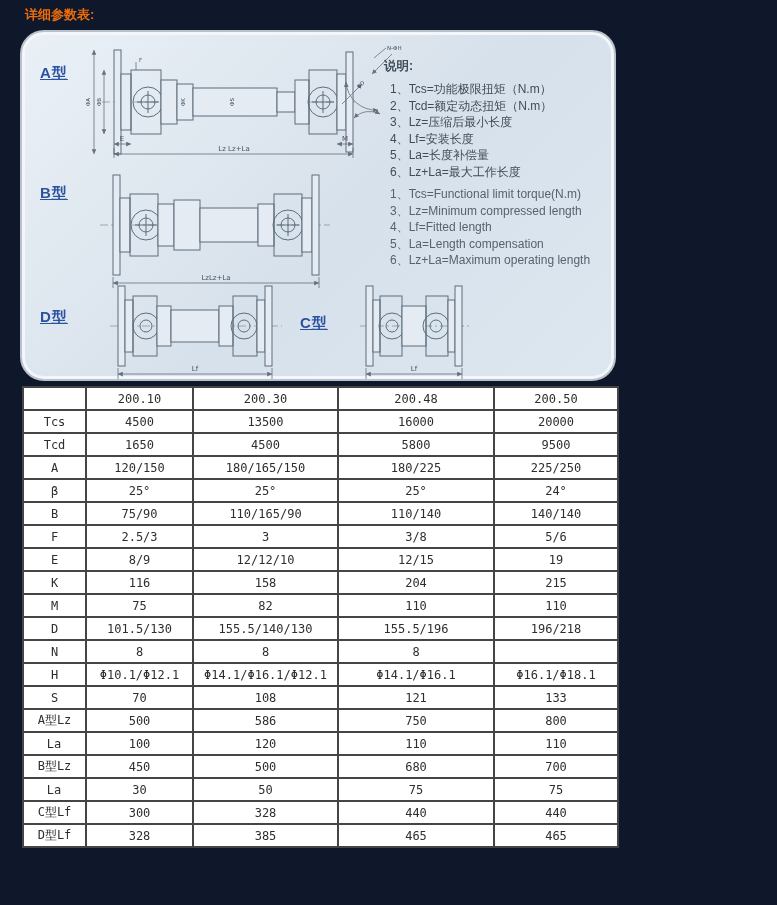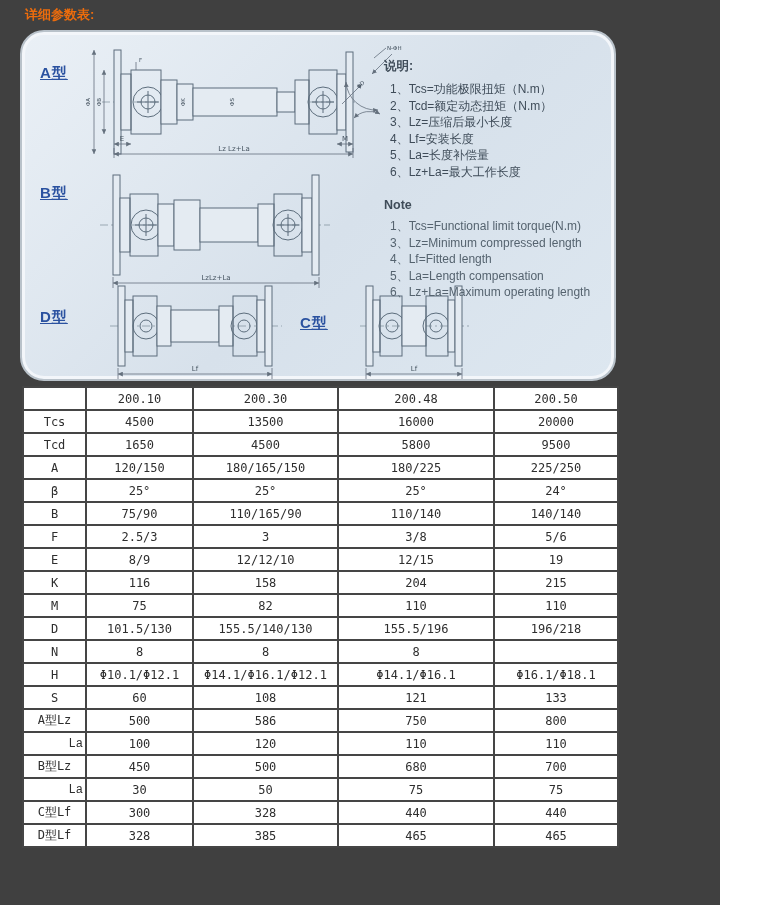--- a/index.html
+++ b/index.html
@@ -1,16 +1,16 @@
 <!DOCTYPE html>
 <html><head>
 <meta charset="utf-8">
 <style>
   html,body{margin:0;padding:0;background:#ffffff;}
-  .page{position:relative;width:720px;height:905px;background:#404040;overflow:hidden;
+  .page{position:relative;width:777px;height:905px;background:#0f172a;overflow:hidden;
         font-family:"Liberation Sans","DejaVu Sans",sans-serif;}
   .page-title{position:absolute;left:25px;top:6px;font-size:13px;font-weight:bold;color:#ed6c0c;}
   
   .panel{position:absolute;left:20px;top:30px;width:592px;height:347px;
          border:2px solid #b9c2ca;border-radius:24px;
          background:linear-gradient(135deg,#eaf0f6 0%,#d7e1eb 55%,#dde7f0 100%);
          box-shadow:inset 0 0 0 3px #f3f6fa;}
   .panel svg{position:absolute;left:0;top:0;}
   .type-label{position:absolute;font-size:15px;font-weight:bold;color:#2b52a0;
               text-decoration:underline;letter-spacing:1px;}
@@ -25,21 +25,21 @@
   .o{fill:none;stroke:#5c6d7c;stroke-width:1;}
   .cl{stroke:#7c8c9a;stroke-width:0.7;stroke-dasharray:8 3 2 3;fill:none;}
   .dim{stroke:#64707d;stroke-width:0.8;fill:none;}
   .dimt{font-family:"DejaVu Sans",sans-serif;font-size:7px;fill:#44525f;}
   .dimt.small{font-size:5.5px;}
   
   table.spec{position:absolute;left:22px;top:386px;border-collapse:collapse;table-layout:fixed;
              font-family:"DejaVu Sans Mono","Liberation Mono",monospace;font-size:12px;color:#2e2e2e;}
   table.spec th,table.spec td{border:2px solid #454545;height:21px;padding:0 2px;
              text-align:center;font-weight:normal;overflow:hidden;white-space:nowrap;background:#ffffff;}
-  table.spec th.flush,table.spec td.flush{text-align:right;padding-left:1px;font-family:Liberation Mono, monospace;}
+  table.spec th.flush,table.spec td.flush{text-align:center;padding-left:1px;}
   col.c0{width:63px;} col.c1{width:107px;} col.c2{width:145px;} col.c3{width:156px;} col.c4{width:124px;}
 </style>
 </head>
 <body>
 
 <div class="page">
 
   <div class="page-title">详细参数表:</div>
 
   <div class="panel">
@@ -182,21 +182,20 @@
     <div class="notes">
       <div class="notes-heading">说明:</div>
       <ul class="cn" id="notes-cn-list">
           <li>1、Tcs=功能极限扭矩（N.m）</li>
           <li>2、Tcd=额定动态扭矩（N.m）</li>
           <li>3、Lz=压缩后最小长度</li>
           <li>4、Lf=安装长度</li>
           <li>5、La=长度补偿量</li>
           <li>6、Lz+La=最大工作长度</li>
         </ul>
-      <div class="notes-heading">Note</div>
       <ul class="en" id="notes-en-list">
           <li>1、Tcs=Functional limit torque(N.m)</li>
           <li>3、Lz=Minimum compressed length</li>
           <li>4、Lf=Fitted length</li>
           <li>5、La=Length compensation</li>
           <li>6、Lz+La=Maximum operating length</li>
         </ul>
     </div>
   </div>
 
@@ -297,21 +296,21 @@
         </tr>
         <tr>
           <th>H</th>
           <td>Φ10.1/Φ12.1</td>
           <td>Φ14.1/Φ16.1/Φ12.1</td>
           <td>Φ14.1/Φ16.1</td>
           <td>Φ16.1/Φ18.1</td>
         </tr>
         <tr>
           <th>S</th>
-          <td>60</td>
+          <td>70</td>
           <td>108</td>
           <td>121</td>
           <td>133</td>
         </tr>
         <tr>
           <th>A型Lz</th>
           <td>500</td>
           <td>586</td>
           <td>750</td>
           <td>800</td>

